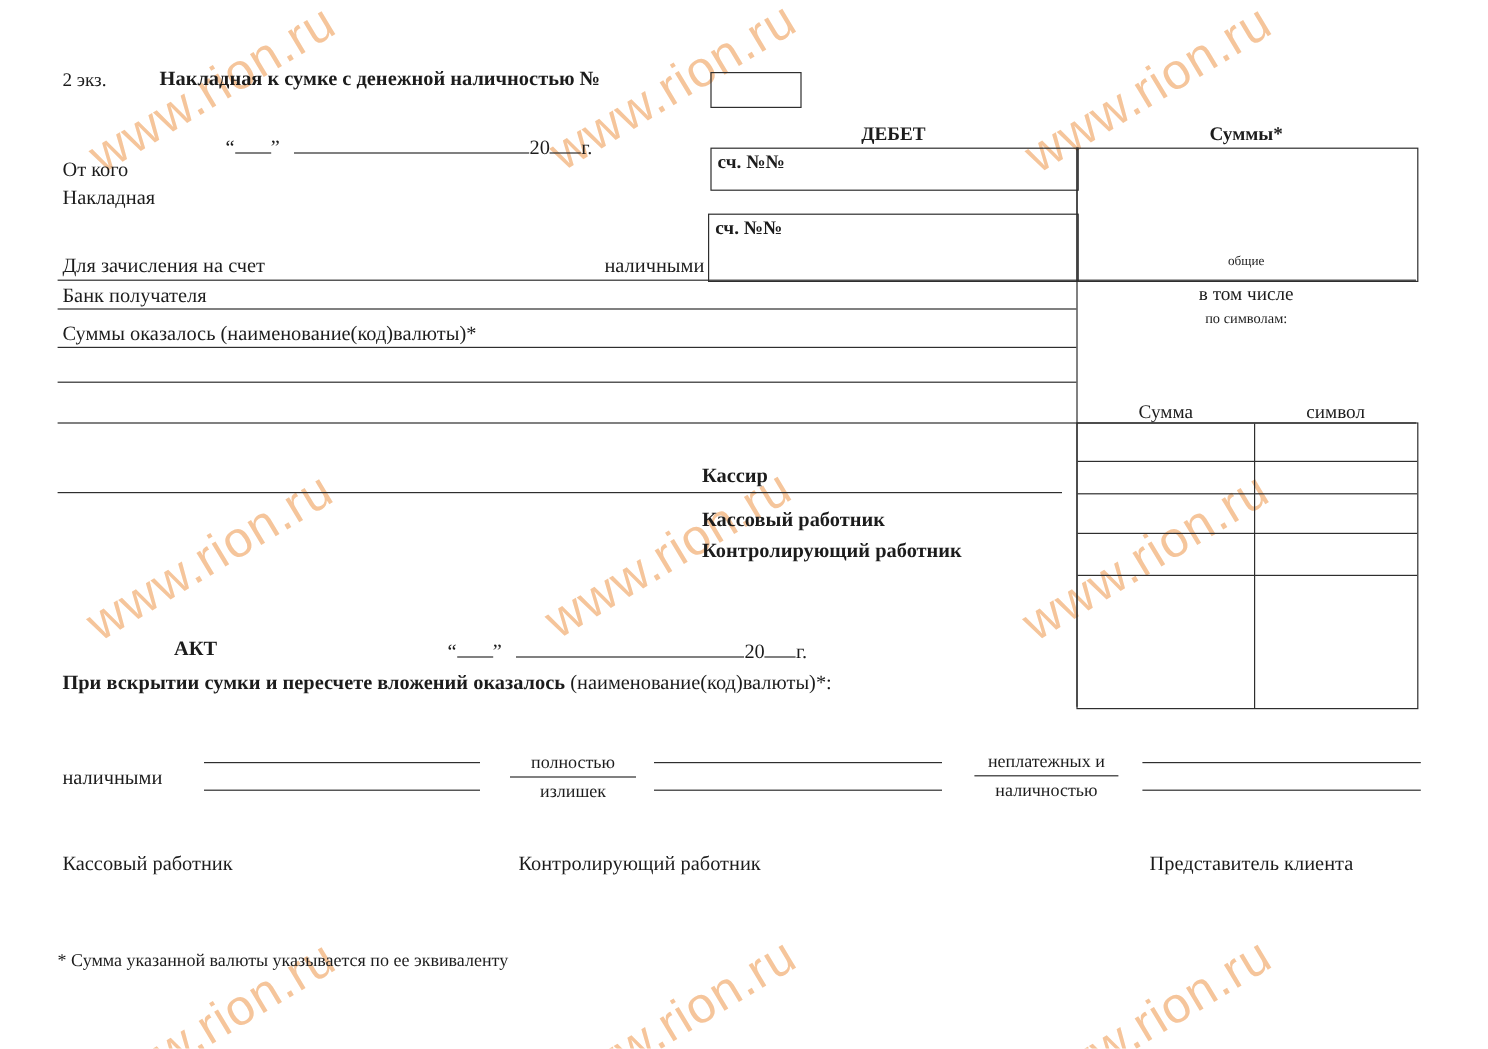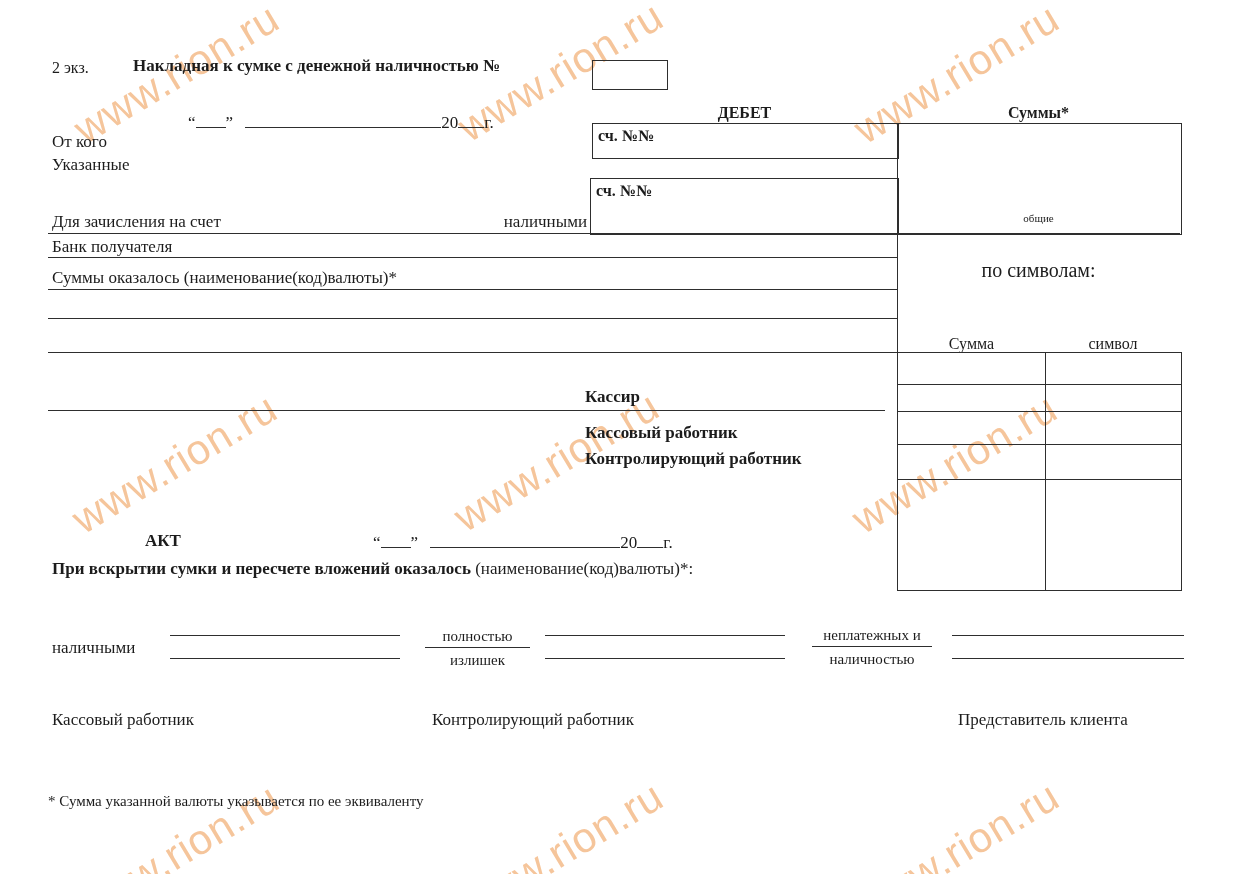--- a/index.html
+++ b/index.html
@@ -36,34 +36,35 @@
   <div class="t" style="left:52px;top:58px;font-size:16px">2 экз.</div>
   <div class="t b" style="left:133px;top:56px">Накладная к сумке с денежной наличностью №</div>
   <div class="box" style="left:592px;top:60px;width:74px;height:28px"></div>
 
   <div class="t" style="left:188px;top:111px">
     <span>“</span><span class="uline" style="width:30px"></span><span>”</span>
     <span class="uline" style="width:196px;margin-left:8px"></span><span>20</span><span class="uline" style="width:26px"></span><span>г.</span>
   </div>
 
   <div class="t" style="left:52px;top:132px">От кого</div>
-  <div class="t" style="left:52px;top:155px">Указанные</div>
+  <div class="t" style="left:52px;top:155px">Накладная</div>
 
   <div class="t b ctr" style="left:592px;top:103px;width:305px;font-size:16px">ДЕБЕТ</div>
   <div class="t b ctr" style="left:897px;top:103px;width:283px;font-size:16px">Суммы*</div>
 
   <div class="box" style="left:592px;top:123px;width:305px;height:34px"></div>
   <div class="t b" style="left:598px;top:126px;font-size:16px">сч. №№</div>
 
   <div class="box" style="left:590px;top:178px;width:307px;height:55px"></div>
   <div class="t b" style="left:596px;top:181px;font-size:16px">сч. №№</div>
 
   <div class="box" style="left:897px;top:123px;width:283px;height:110px"></div>
   <div class="t ctr" style="left:897px;top:212px;width:283px;font-size:11px">общие</div>
-  <div class="t ctr" style="left:897px;top:258px;width:283px;font-size:20px">по символам:</div>
+  <div class="t ctr" style="left:897px;top:236px;width:283px;font-size:16px">в том числе</div>
+  <div class="t ctr" style="left:897px;top:258px;width:283px;font-size:12px">по символам:</div>
 
   <div class="vline" style="left:897px;top:123px;height:466px"></div>
 
   <div class="t" style="left:52px;top:212px">Для зачисления на счет</div>
   <div class="t rt" style="left:480px;top:212px;width:107px">наличными</div>
   <div class="hline" style="left:48px;top:233px;width:1132px"></div>
 
   <div class="t" style="left:52px;top:237px">Банк получателя</div>
   <div class="hline" style="left:48px;top:257px;width:849px"></div>
 

